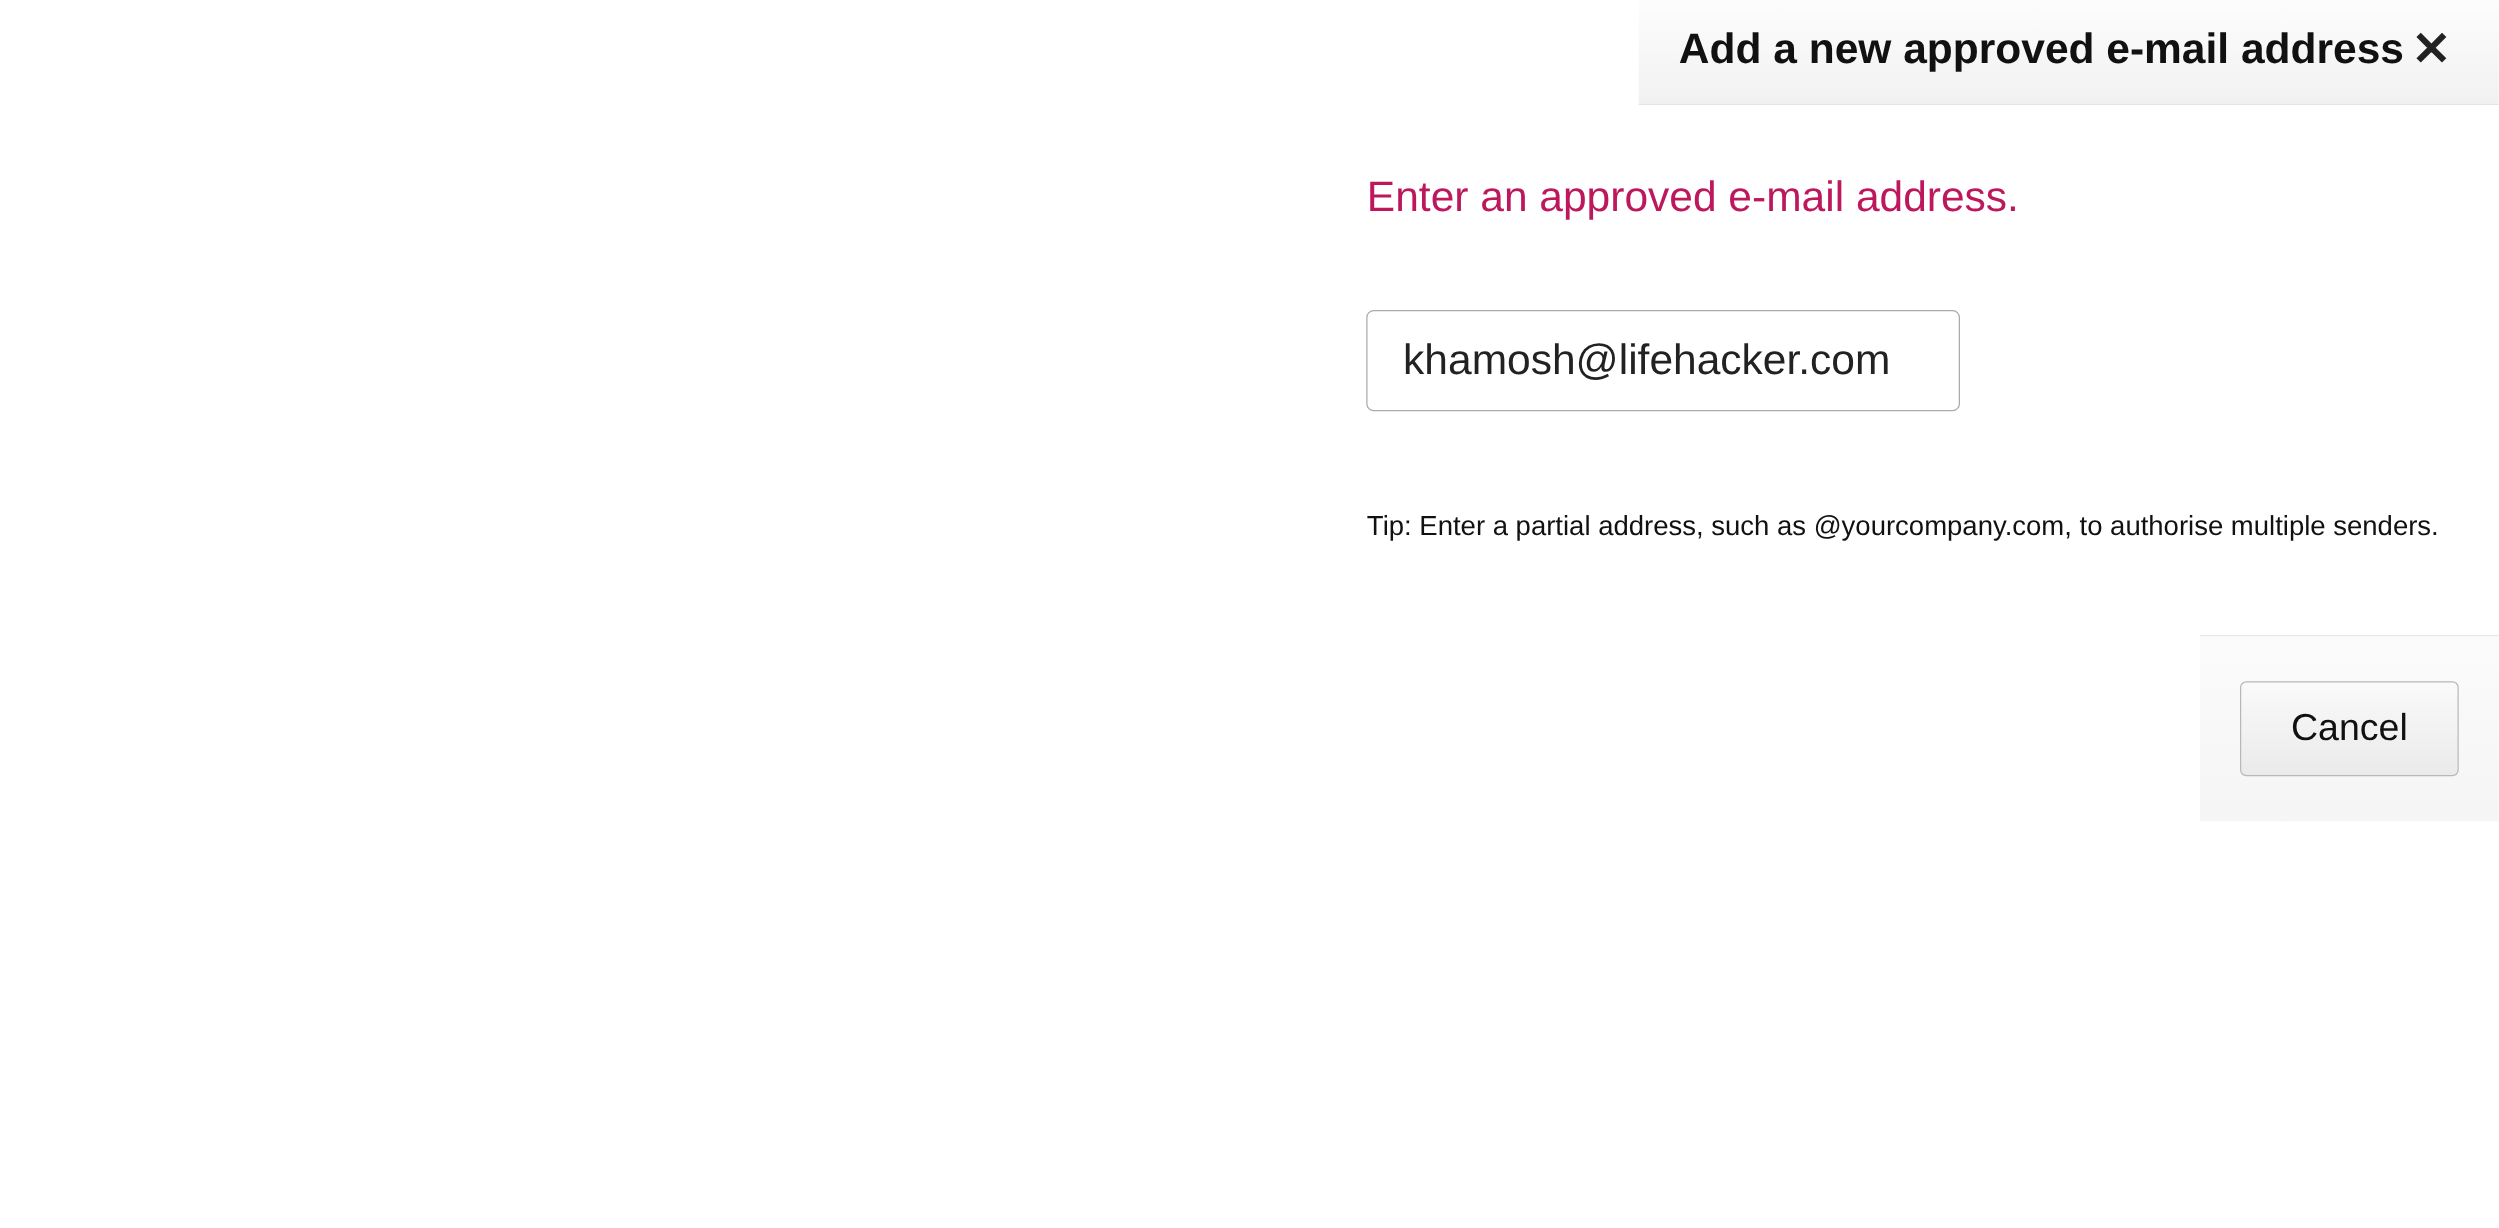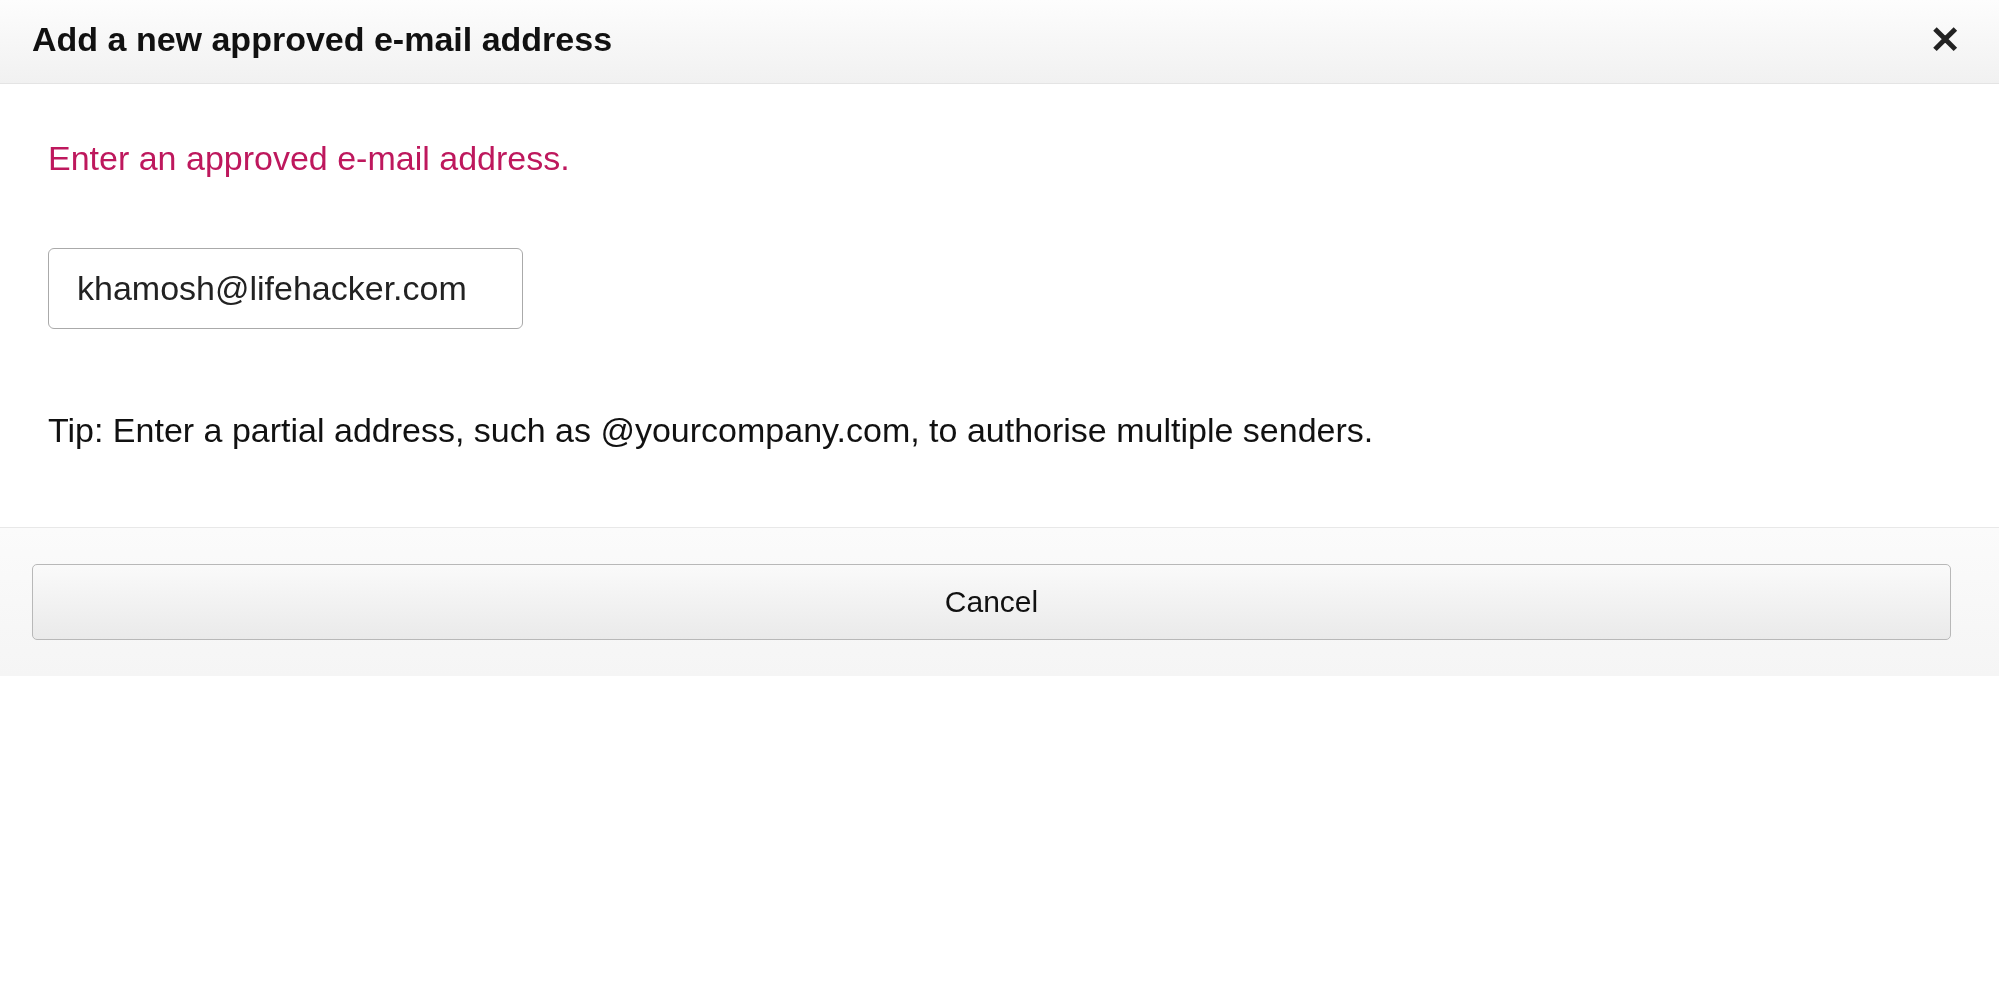--- a/index.html
+++ b/index.html
@@ -1,18 +1,19 @@
 <!DOCTYPE html>
 <html><head>
   <meta charset="utf-8">
   <style>
     * {
       margin: 0;
       padding: 0;
       box-sizing: border-box;
+      align-items: flex-end;
     }
     body {
       font-family: Arial, Helvetica, sans-serif;
       background: #ffffff;
       width: 1999px;
       height: 982px;
     }
     .dialog {
       width: 100%;
       display: flex;
@@ -55,30 +56,30 @@
       color: #222222;
       padding: 20px 28px;
       border: 1px solid #aaaaaa;
       border-radius: 6px;
       width: 475px;
       font-family: Arial, Helvetica, sans-serif;
       margin-bottom: 75px;
       display: block;
     }
     .tip-text {
-      font-size: 34px;
+      font-size: 22px;
       color: #111111;
       line-height: 1.55;
       max-width: 1470px;
     }
     .dialog-footer {
       display: flex;
       justify-content: flex-end;
       gap: 26px;
-      padding: 36px 48px 36px 32px;
+      padding: 36px 32px 36px 32px;
       background: linear-gradient(to bottom, #fbfbfb 0%, #f5f5f5 100%);
       border-top: 1px solid #e8e8e8;
       flex-direction: column;
     }
     .btn {
       font-size: 30px;
       font-family: Arial, Helvetica, sans-serif;
       padding: 20px 30px;
       border-radius: 5px;
       cursor: pointer;

